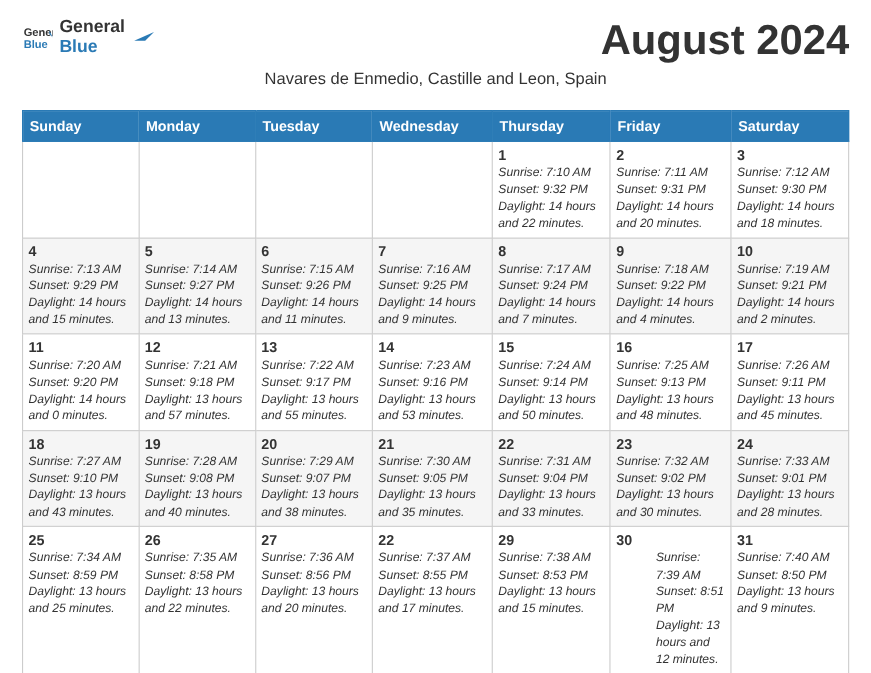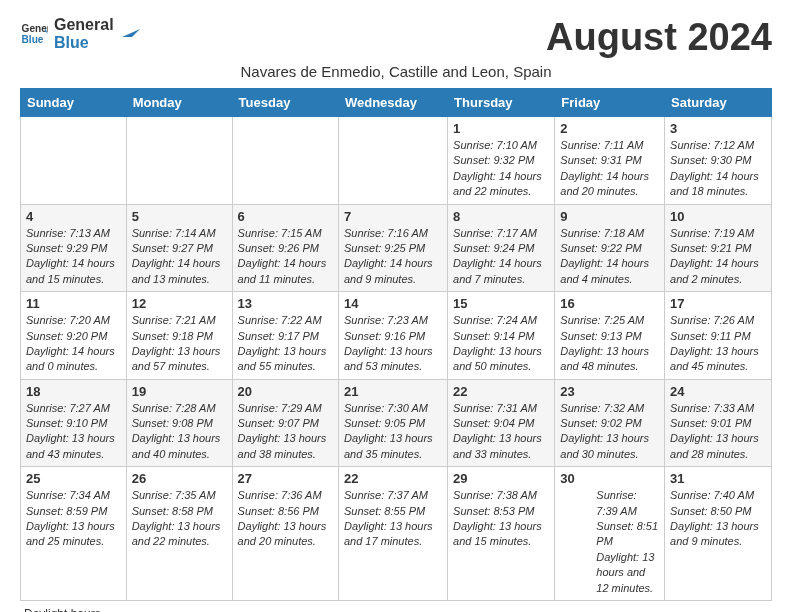--- a/index.html
+++ b/index.html
@@ -28,21 +28,21 @@
     .month-title {
       font-size: 38px;
       font-weight: bold;
       color: #333;
       text-align: right;
     }
     .subtitle {
       text-align: center;
       font-size: 15px;
       color: #333;
-      margin-bottom: 8px;
+      margin-bottom: 20px;
     }
     .calendar-table {
       width: 100%;
       border-collapse: collapse;
       font-size: 11px;
     }
     .calendar-table thead tr th {
       background-color: #2a7ab5;
       color: #fff;
       text-align: left;

